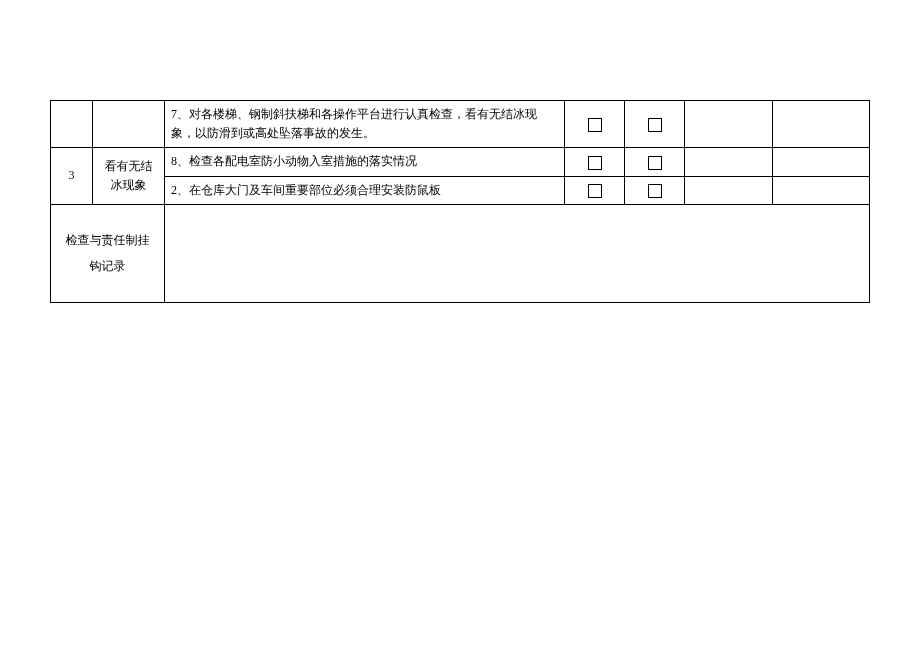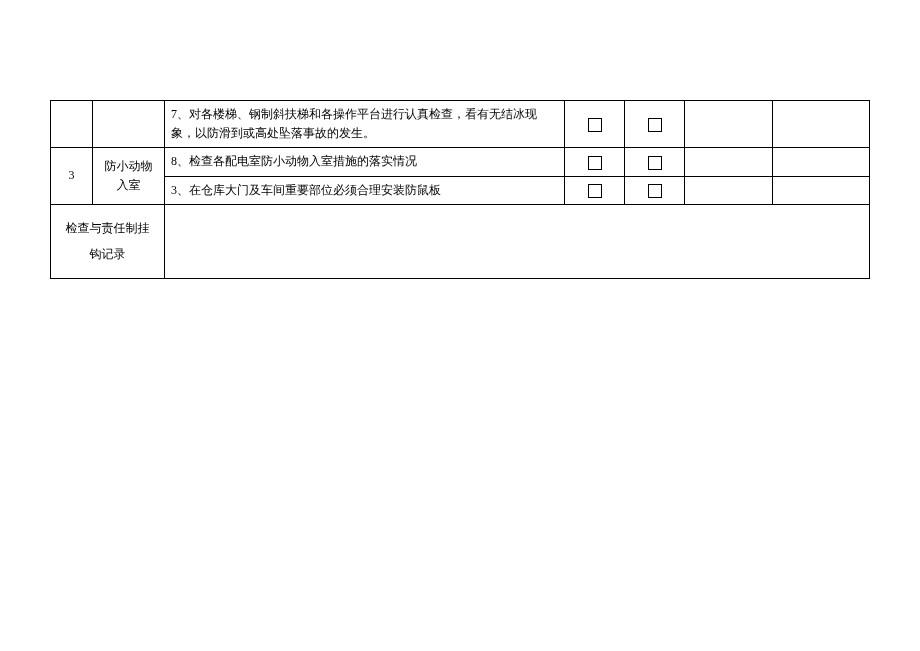--- a/index.html
+++ b/index.html
@@ -54,21 +54,21 @@
     .checkbox {
       display: inline-block;
       width: 14px;
       height: 14px;
       border: 1.5px solid #000;
       vertical-align: middle;
     }
     .footer-label {
       text-align: center;
       line-height: 2.2;
-      padding: 10px 0;
+      padding: 22px 0;
     }
     .footer-content {
       height: 60px;
     }
   </style>
 </head>
 <body>
 
 <div class="container">
   <table>
@@ -81,33 +81,33 @@
         <span class="checkbox"></span>
       </td>
       <td class="col-check">
         <span class="checkbox"></span>
       </td>
       <td class="col-remark1"></td>
       <td class="col-remark2"></td>
     </tr>
     <tr>
       <td class="col-index" rowspan="2">3</td>
-      <td class="col-category" rowspan="2">防小动物入室</td>
+      <td class="col-category" rowspan="2">看有无结冰现象</td>
       <td class="col-content">8、检查各配电室防小动物入室措施的落实情况</td>
       <td class="col-check">
         <span class="checkbox"></span>
       </td>
       <td class="col-check">
         <span class="checkbox"></span>
       </td>
       <td class="col-remark1"></td>
       <td class="col-remark2"></td>
     </tr>
     <tr>
-      <td class="col-content">3、在仓库大门及车间重要部位必须合理安装防鼠板</td>
+      <td class="col-content">2、在仓库大门及车间重要部位必须合理安装防鼠板</td>
       <td class="col-check">
         <span class="checkbox"></span>
       </td>
       <td class="col-check">
         <span class="checkbox"></span>
       </td>
       <td class="col-remark1"></td>
       <td class="col-remark2"></td>
     </tr>
     <tr>

